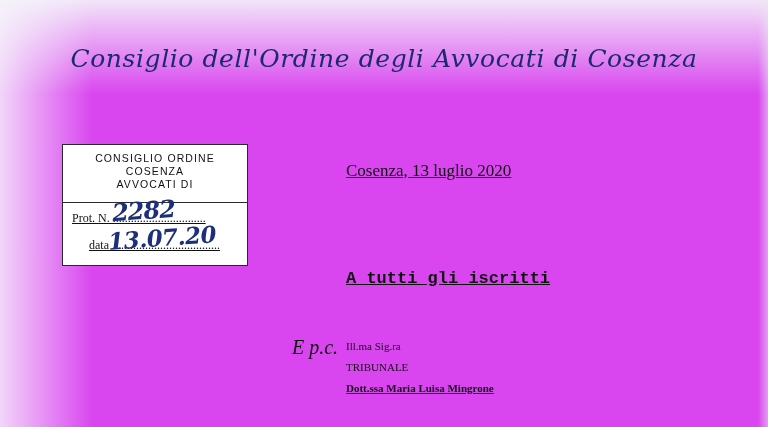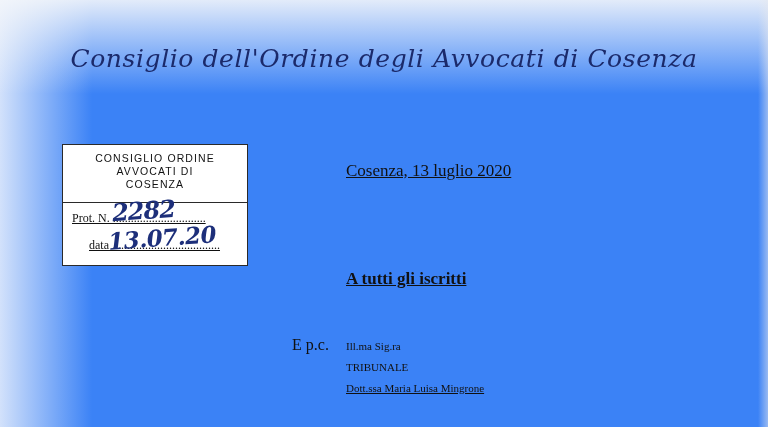--- a/index.html
+++ b/index.html
@@ -10,21 +10,21 @@
     width: 768px;
     height: 427px;
     background: #ffffff;
     font-family: "Liberation Serif", serif;
     overflow: hidden;
   }
   .page {
     position: relative;
     width: 768px;
     height: 427px;
-    background: #3b82f6;
+    background: #d946ef;
     overflow: hidden;
   }
   
   .scan-tint {
     position: absolute;
     left: 0; top: 0; right: 0; bottom: 0;
     background:
       linear-gradient(to bottom, rgba(245,247,250,0.9) 0%, rgba(255,255,255,0) 22%),
       linear-gradient(to right, rgba(248,249,252,0.8) 0%, rgba(255,255,255,0) 12%);
     pointer-events: none;
@@ -110,38 +110,40 @@
   }
   .date-line {
     font-size: 17px;
     text-decoration: underline;
   }
   .addressee {
     margin-top: 86px;
     font-weight: bold;
     text-decoration: underline;
     font-size: 17px;
+    font-family: Liberation Mono, monospace;
   }
   .epc-block {
     position: absolute;
     left: 292px;
     top: 336px;
-    font-size: 16px;
+    font-size: 20px;
     color: #111;
+    font-style: italic;
   }
   .recipient-block {
     position: absolute;
     left: 346px;
     top: 336px;
     font-size: 11px;
     color: #111;
     line-height: 21px;
   }
   .recipient-block .name {
-    font-weight: normal;
+    font-weight: bold;
     text-decoration: underline;
   }
   .edge-shadow {
     position: absolute;
     right: 0; top: 0;
     width: 10px; height: 427px;
     background: linear-gradient(to left, rgba(230,232,238,0.55), rgba(255,255,255,0));
     pointer-events: none;
   }
 </style>
@@ -149,22 +151,22 @@
 <body>
 
 <div class="page">
   <div class="scan-tint"></div>
 
   <div class="letterhead">Consiglio dell'Ordine degli Avvocati di Cosenza</div>
 
   <div class="stamp">
     <div class="stamp-head">
       <div>CONSIGLIO ORDINE</div>
+      <div>COSENZA</div>
       <div>AVVOCATI DI</div>
-      <div>COSENZA</div>
     </div>
     <div class="stamp-rule"></div>
     <div class="stamp-line l1">Prot. N. ...............................</div>
     <div class="stamp-line l2">data ....................................</div>
   </div>
 
   <div class="hand hand-prot">2282</div>
   <div class="hand hand-data">13.07.20</div>
 
   <div class="body-col">

